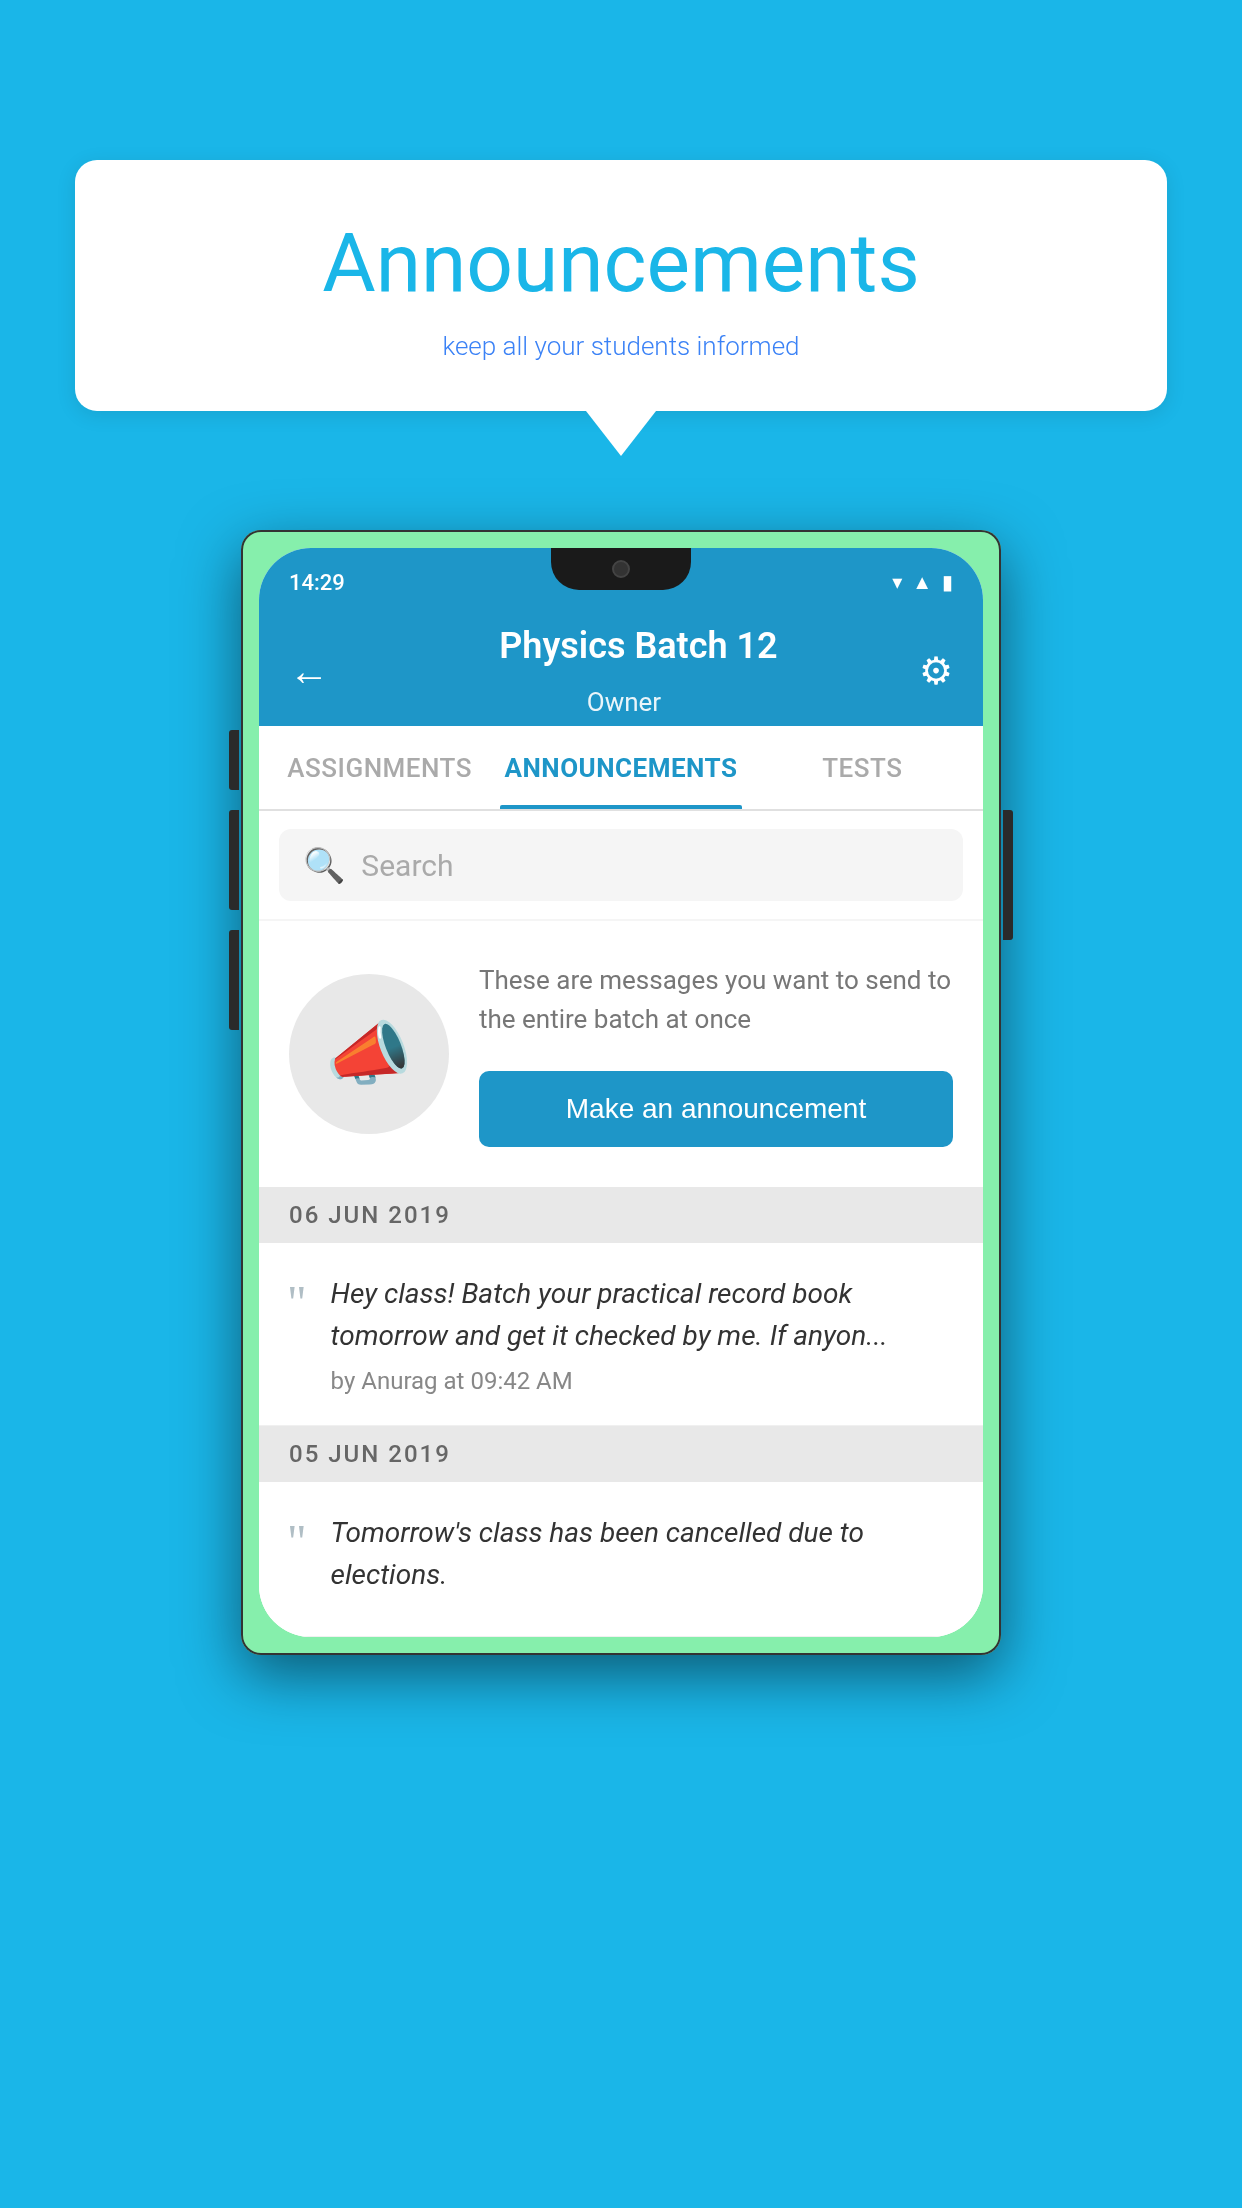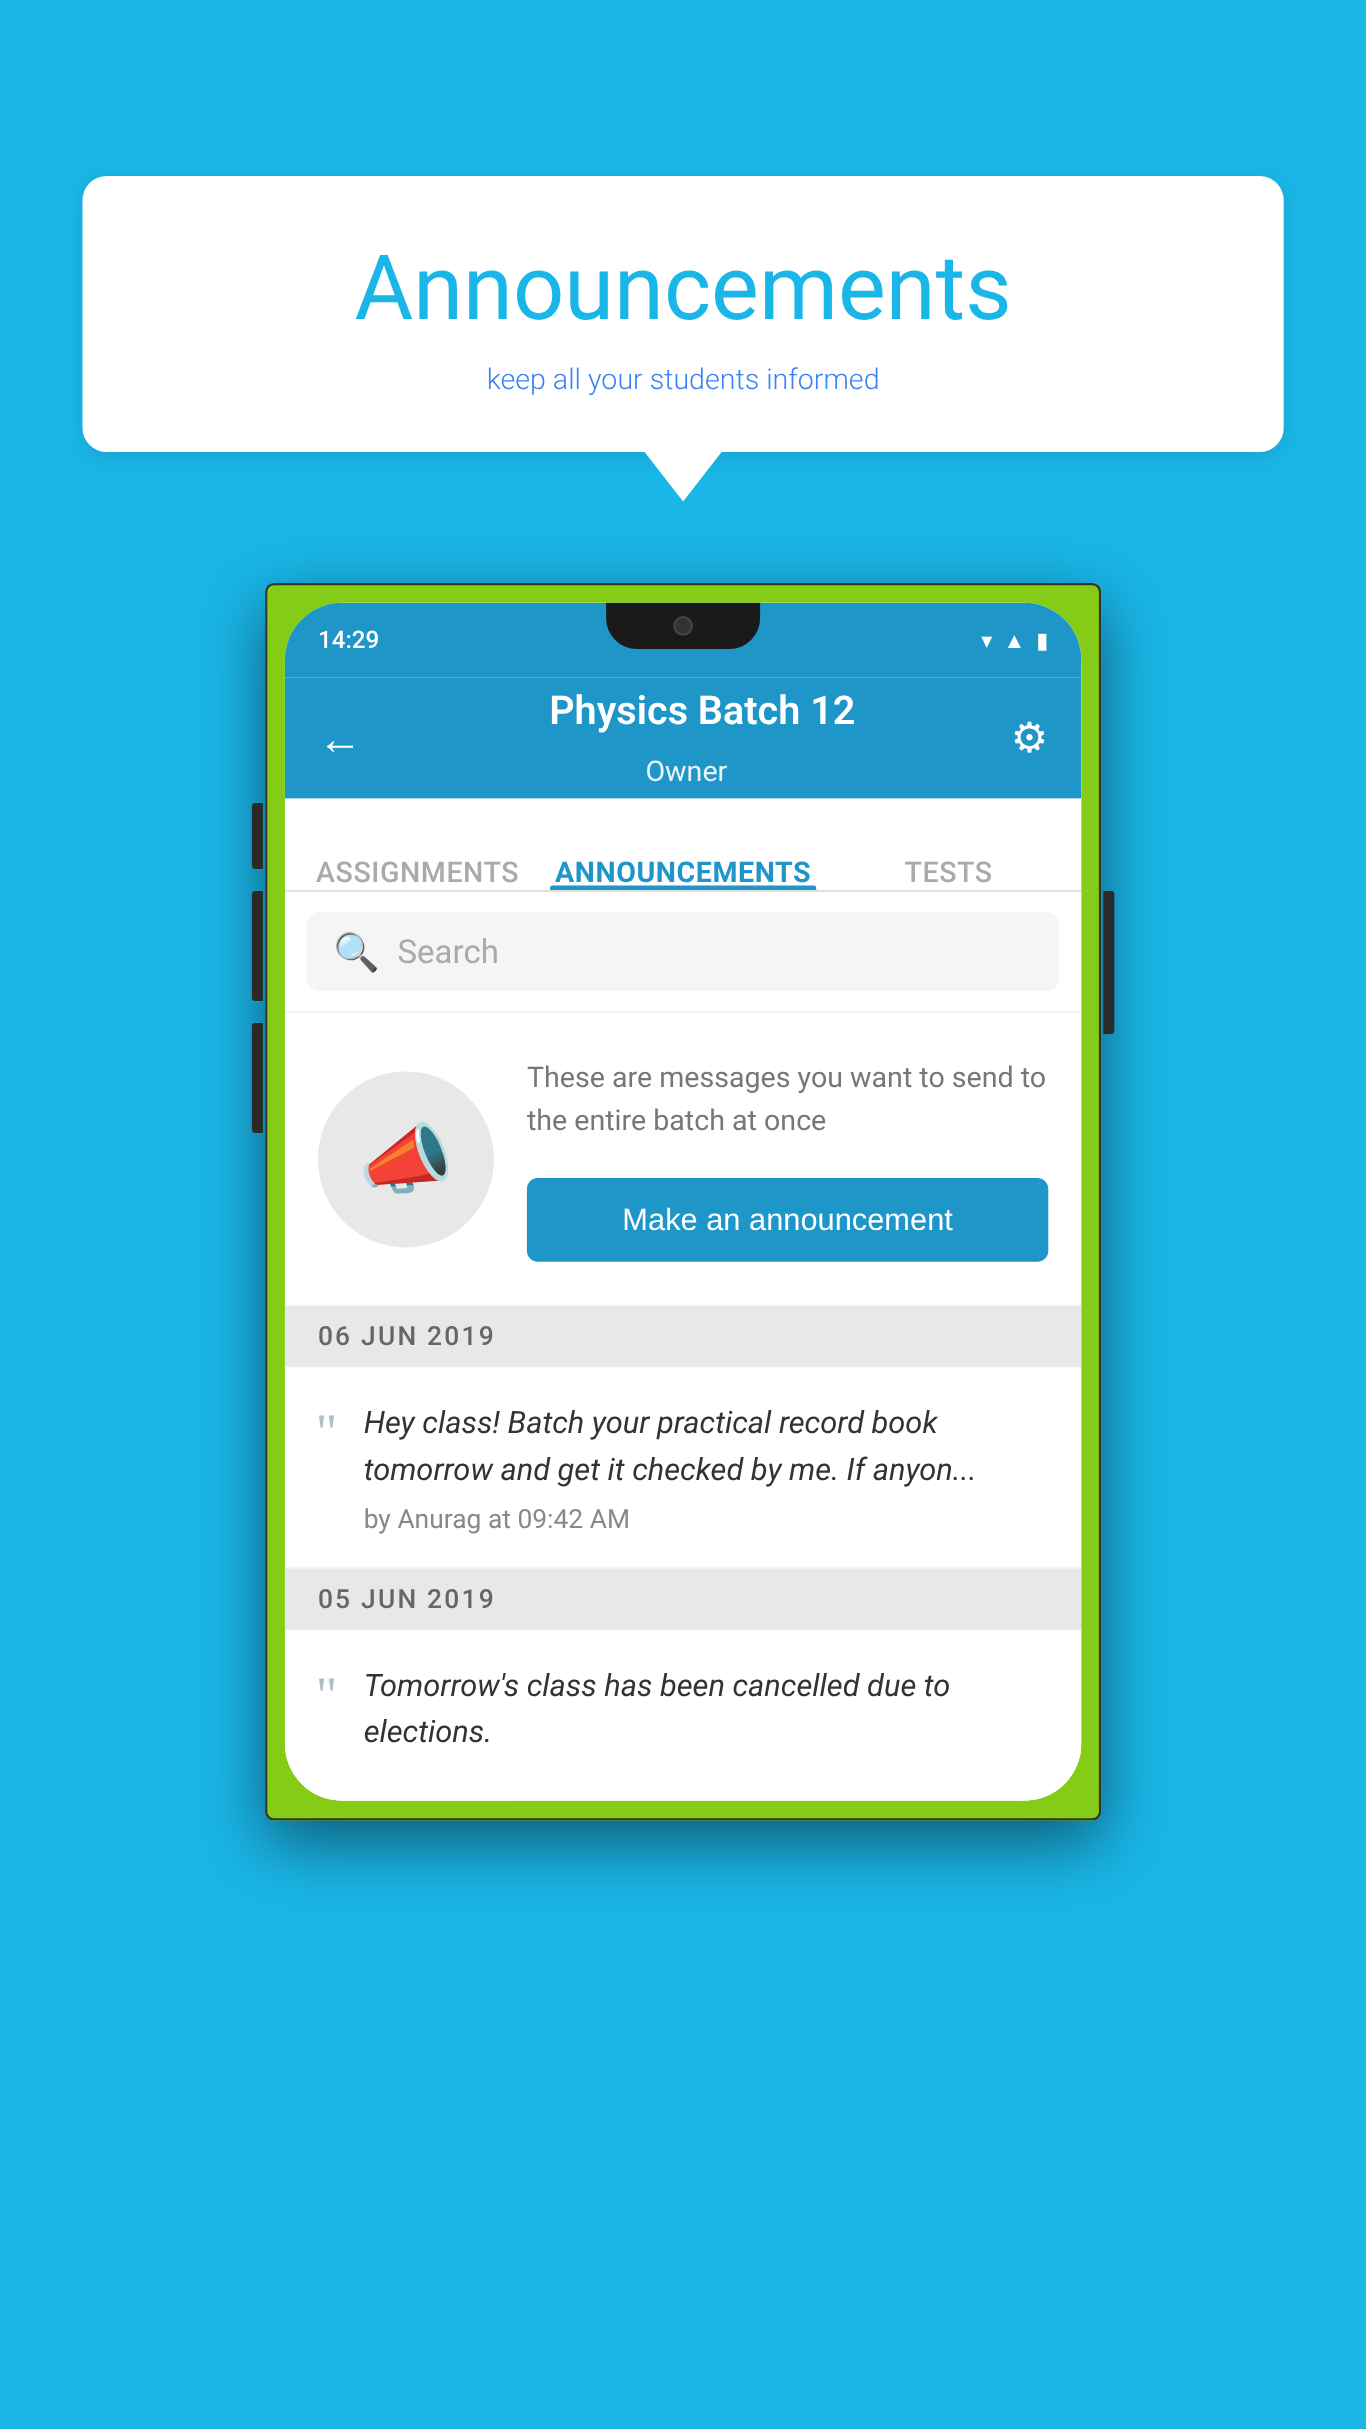--- a/index.html
+++ b/index.html
@@ -58,22 +58,22 @@
     
     .phone-container {
       position: absolute;
       top: 530px;
       left: 50%;
       transform: translateX(-50%);
       width: 760px;
     }
 
     .phone-outer {
-      background: #84cc16;
-      border-radius: 8px;
+      background: #86efac;
+      border-radius: 20px;
       padding: 18px;
       box-shadow: 0 20px 60px rgba(0,0,0,0.5), inset 0 0 0 2px #333;
       position: relative;
     }
 
     
     .phone-side-button-left {
       position: absolute;
       left: -12px;
       top: 200px;
@@ -205,21 +205,20 @@
       font-size: 38px;
       cursor: pointer;
     }
 
     
     .tabs-bar {
       background: white;
       display: flex;
       border-bottom: 2px solid #e0e0e0;
       height: 85px;
-      align-items: flex-end;
     }
 
     .tab-item {
       flex: 1;
       display: flex;
       align-items: center;
       justify-content: center;
       font-size: 26px;
       font-weight: 500;
       color: #aaa;

